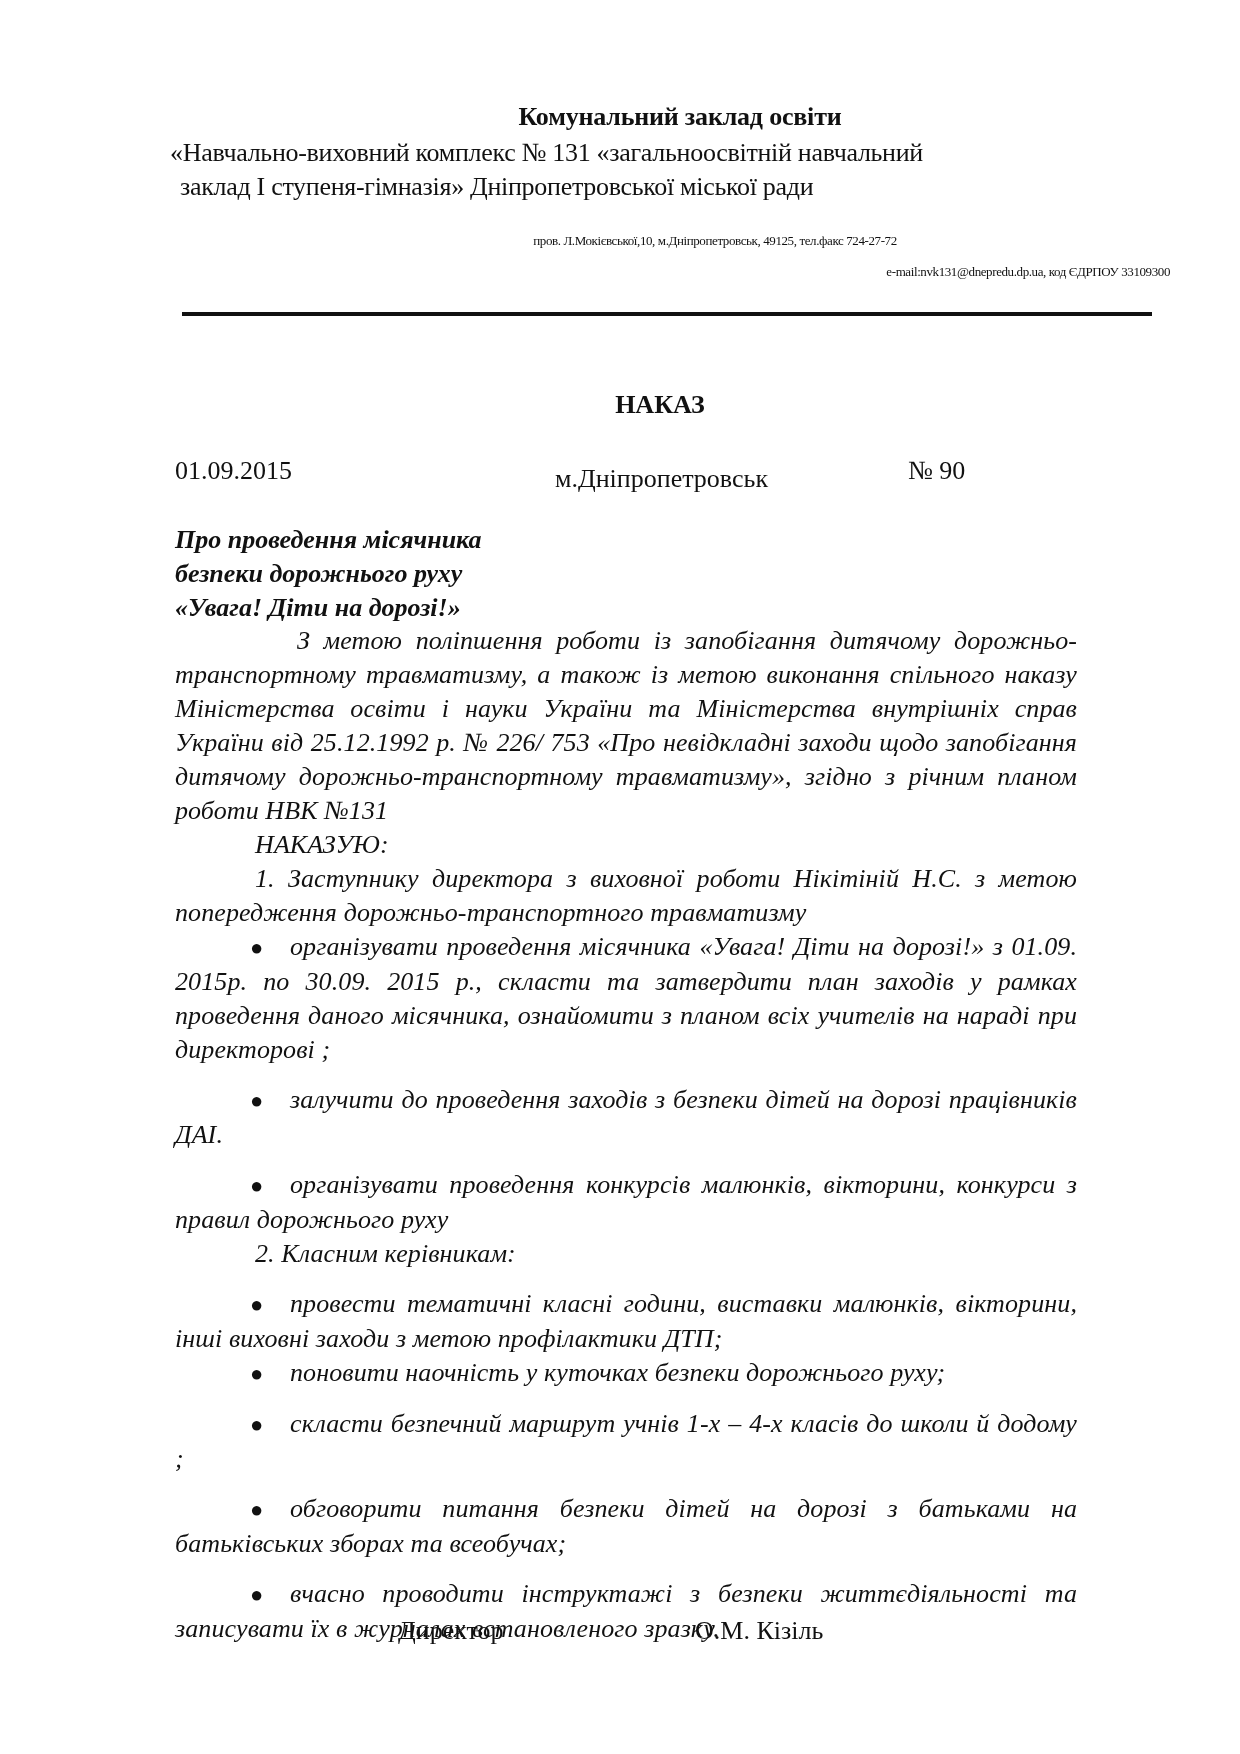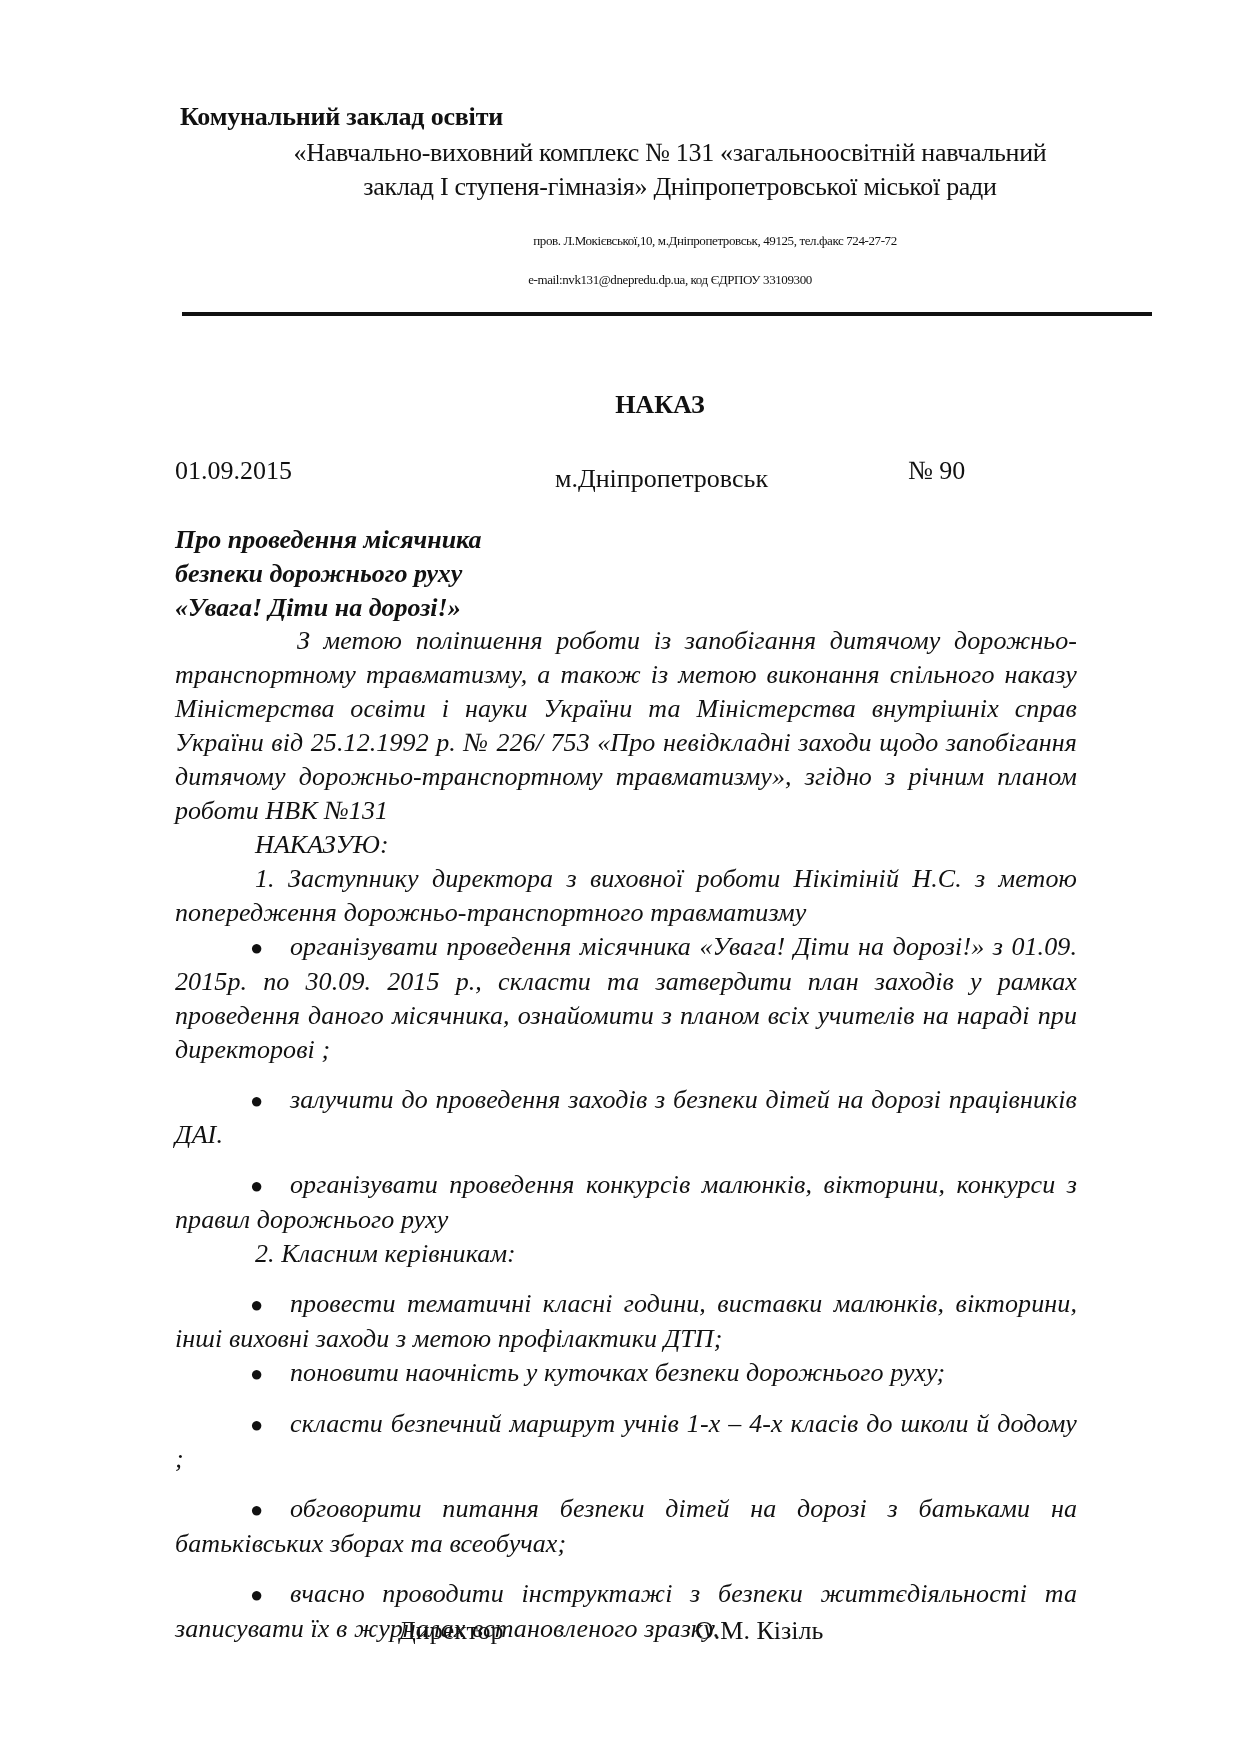--- a/index.html
+++ b/index.html
@@ -4,34 +4,34 @@
   <style>
     html, body { margin: 0; padding: 0; background: #ffffff; }
     body {
       width: 1240px; height: 1754px; position: relative; overflow: hidden;
       font-family: "Liberation Serif", "DejaVu Serif", serif; color: #111111;
     }
     .page { position: absolute; left: 0; top: 0; width: 1240px; height: 1754px; }
 
     .hdr-org {
       position: absolute; left: 180px; width: 1000px; top: 102px;
-      text-align: left; font-weight: bold; font-size: 26px; letter-spacing: -0.2px;
+      text-align: center; font-weight: bold; font-size: 26px; letter-spacing: -0.2px;
     }
     .hdr-line {
-      position: absolute; left: 160px; width: 1000px; text-align: center;
+      position: absolute; left: 160px; width: 1000px; 
       font-size: 26px; letter-spacing: -0.3px;
     }
     .hdr-line.l1 { top: 138px; left: 170px; width: 1000px; }
     .hdr-line.l2 { top: 172px; left: 180px; }
     .hdr-addr {
       position: absolute; left: 180px; width: 1000px; text-align: center;
       font-size: 13px; letter-spacing: -0.4px;
     }
     .hdr-addr.a1 { top: 233px; left: 215px; }
-    .hdr-addr.a2 { top: 272px; left: 170px; }
+    .hdr-addr.a2 { top: 264px; left: 170px; text-align: right; }
     .rule {
       position: absolute; left: 182px; top: 312px; width: 970px; height: 4px; background: #111;
     }
 
     .title {
       position: absolute; left: 0; width: 1320px; top: 390px; text-align: center;
       font-weight: bold; font-size: 26px;
     }
     .meta { position: absolute; top: 456px; font-size: 26px; }
     .meta.date { left: 175px; }

